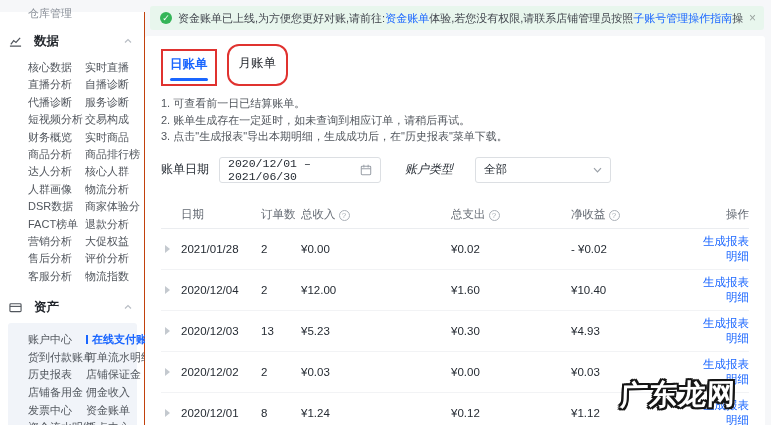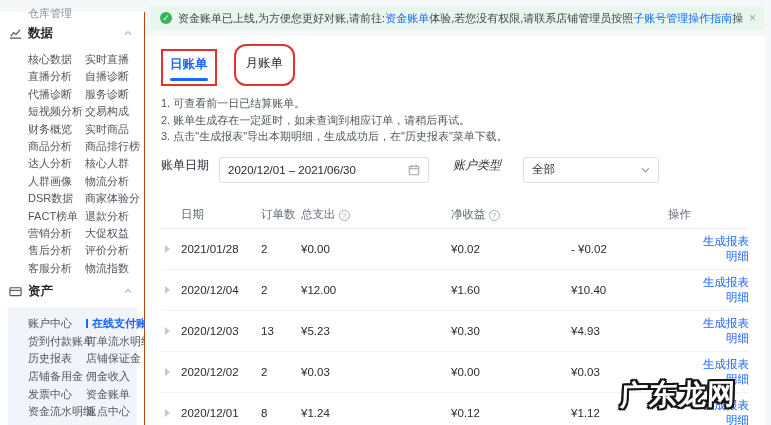--- a/index.html
+++ b/index.html
@@ -10,22 +10,22 @@
     font-family:"Liberation Sans","DejaVu Sans",sans-serif;
     color:#252b33;
   }
   
   .sidebar {
     position:absolute; left:0; top:12px; width:145px; height:425px;
     background:#ffffff; border-right:1px solid #c2410c;
   }
   .sb-partial { margin-top:-6px; padding-left:28px; font-size:11px; color:#8a9099; height:13px; overflow:hidden; }
   .sb-section-head {
-    display:flex; align-items:center; gap:6px;
-    padding:0 12px 0 9px; margin-top:5px; height:18px;text-align:right;
+    display:flex; align-items:center; gap:12px;
+    padding:0 12px 0 9px; margin-top:13px; height:18px;text-align:right;
   }
   .sb-section-head .sb-title { font-size:12.5px; font-weight:bold; color:#1f2329; }
   .sb-section-head .sb-chevron { margin-left:auto; color:#b9bec5; }
   .sb-items {
     margin:9px 0 0 28px;
     display:grid; grid-template-columns:53px auto; column-gap:4px;
     font-size:11px; color:#51565d; line-height:17.4px;
   }
   .sb-items span { white-space:nowrap; cursor:pointer; }
   .assets-block {
@@ -48,35 +48,35 @@
     flex:0 0 12px; width:12px; height:12px; border-radius:50%;
     background:#35b558; color:#fff; font-size:9px; line-height:12px; text-align:center;
   }
   .notice a, .blue-link { color:#1a66ff; text-decoration:none; cursor:pointer; }
   .notice-close { position:absolute; right:8px; color:#9aa39f; font-size:12px; cursor:pointer; background:#e8f6ed; padding-left:6px; }
   
   .card {
     position:absolute; left:145px; top:36px; right:6px; bottom:-60px;
     background:#ffffff; border-radius:3px; padding:12px 16px;
   }
-  .tabs { display:flex; align-items:flex-end; gap:17px; height:38px; }
+  .tabs { display:flex; align-items:flex-end; gap:10px; height:38px; }
   .tab-box { border:2px solid #e0322f; }
   .tab-box1 { padding:5px 7px 3px; }
   .tab-box2 { padding:9px 10px 12px;border-radius:12px; }
   .tab1-label { font-size:12.5px; font-weight:bold; color:#1a66ff; cursor:pointer; }
   .tab1-underline { height:3px; background:#1a66ff; border-radius:2px; margin-top:5px; }
   .tab2-label { font-size:12.5px; color:#1f2329; cursor:pointer; }
   .notes { margin-top:9px; font-size:11px; color:#51565d; line-height:16.5px; }
   
-  .filters { margin-top:12px; display:flex; align-items:flex-start; gap:10px; font-size:12px; }
+  .filters { margin-top:12px; display:flex; align-items:center; gap:10px; font-size:12px; }
   .field-box {
     height:26px; border:1px solid #dcdfe3; border-radius:3px; background:#fff;
     display:flex; align-items:center; padding:0 8px; font-size:11.5px; color:#252b33; cursor:pointer;
   }
-  .date-box { width:210px; }
+  .date-box { width:162px;font-family:Liberation Mono, monospace; }
   .sel-box { width:136px;margin-left:12px; }
   .box-end-ic { margin-left:auto; color:#9aa0a8; display:flex; }
   .lbl2 { margin-left:14px;font-style:italic; }
   
   .tbl { margin-top:18px; }
   .t-grid { display:grid; grid-template-columns:20px 80px 40px 150px 120px 120px 1fr; align-items:center; }
   .t-head { height:28px; font-size:11.5px; color:#646a73; border-bottom:1px solid #ebedf0; }
   .qmark {
     display:inline-block; width:11px; height:11px; border:1px solid #aab0b7; border-radius:50%;
     font-size:8px; line-height:10px; text-align:center; color:#aab0b7; margin-left:3px; vertical-align:0px;
@@ -223,20 +223,21 @@
           </svg>
       </span>
     </div>
   </div>
 
   <div class="tbl">
     <div class="t-grid t-head">
       <span></span>
       <span>日期</span>
       <span>订单数</span>
+      <span><span>总收入</span><span class="qmark">?</span></span>
       <span><span>总支出</span><span class="qmark">?</span></span>
       <span><span>净收益</span><span class="qmark">?</span></span>
       <span class="col-right">操作</span>
     </div>
 
     <div class="t-grid t-row">
       <span class="expand-caret"></span>
       <span>2021/01/28</span>
       <span>2</span>
       <span>¥0.00</span>

